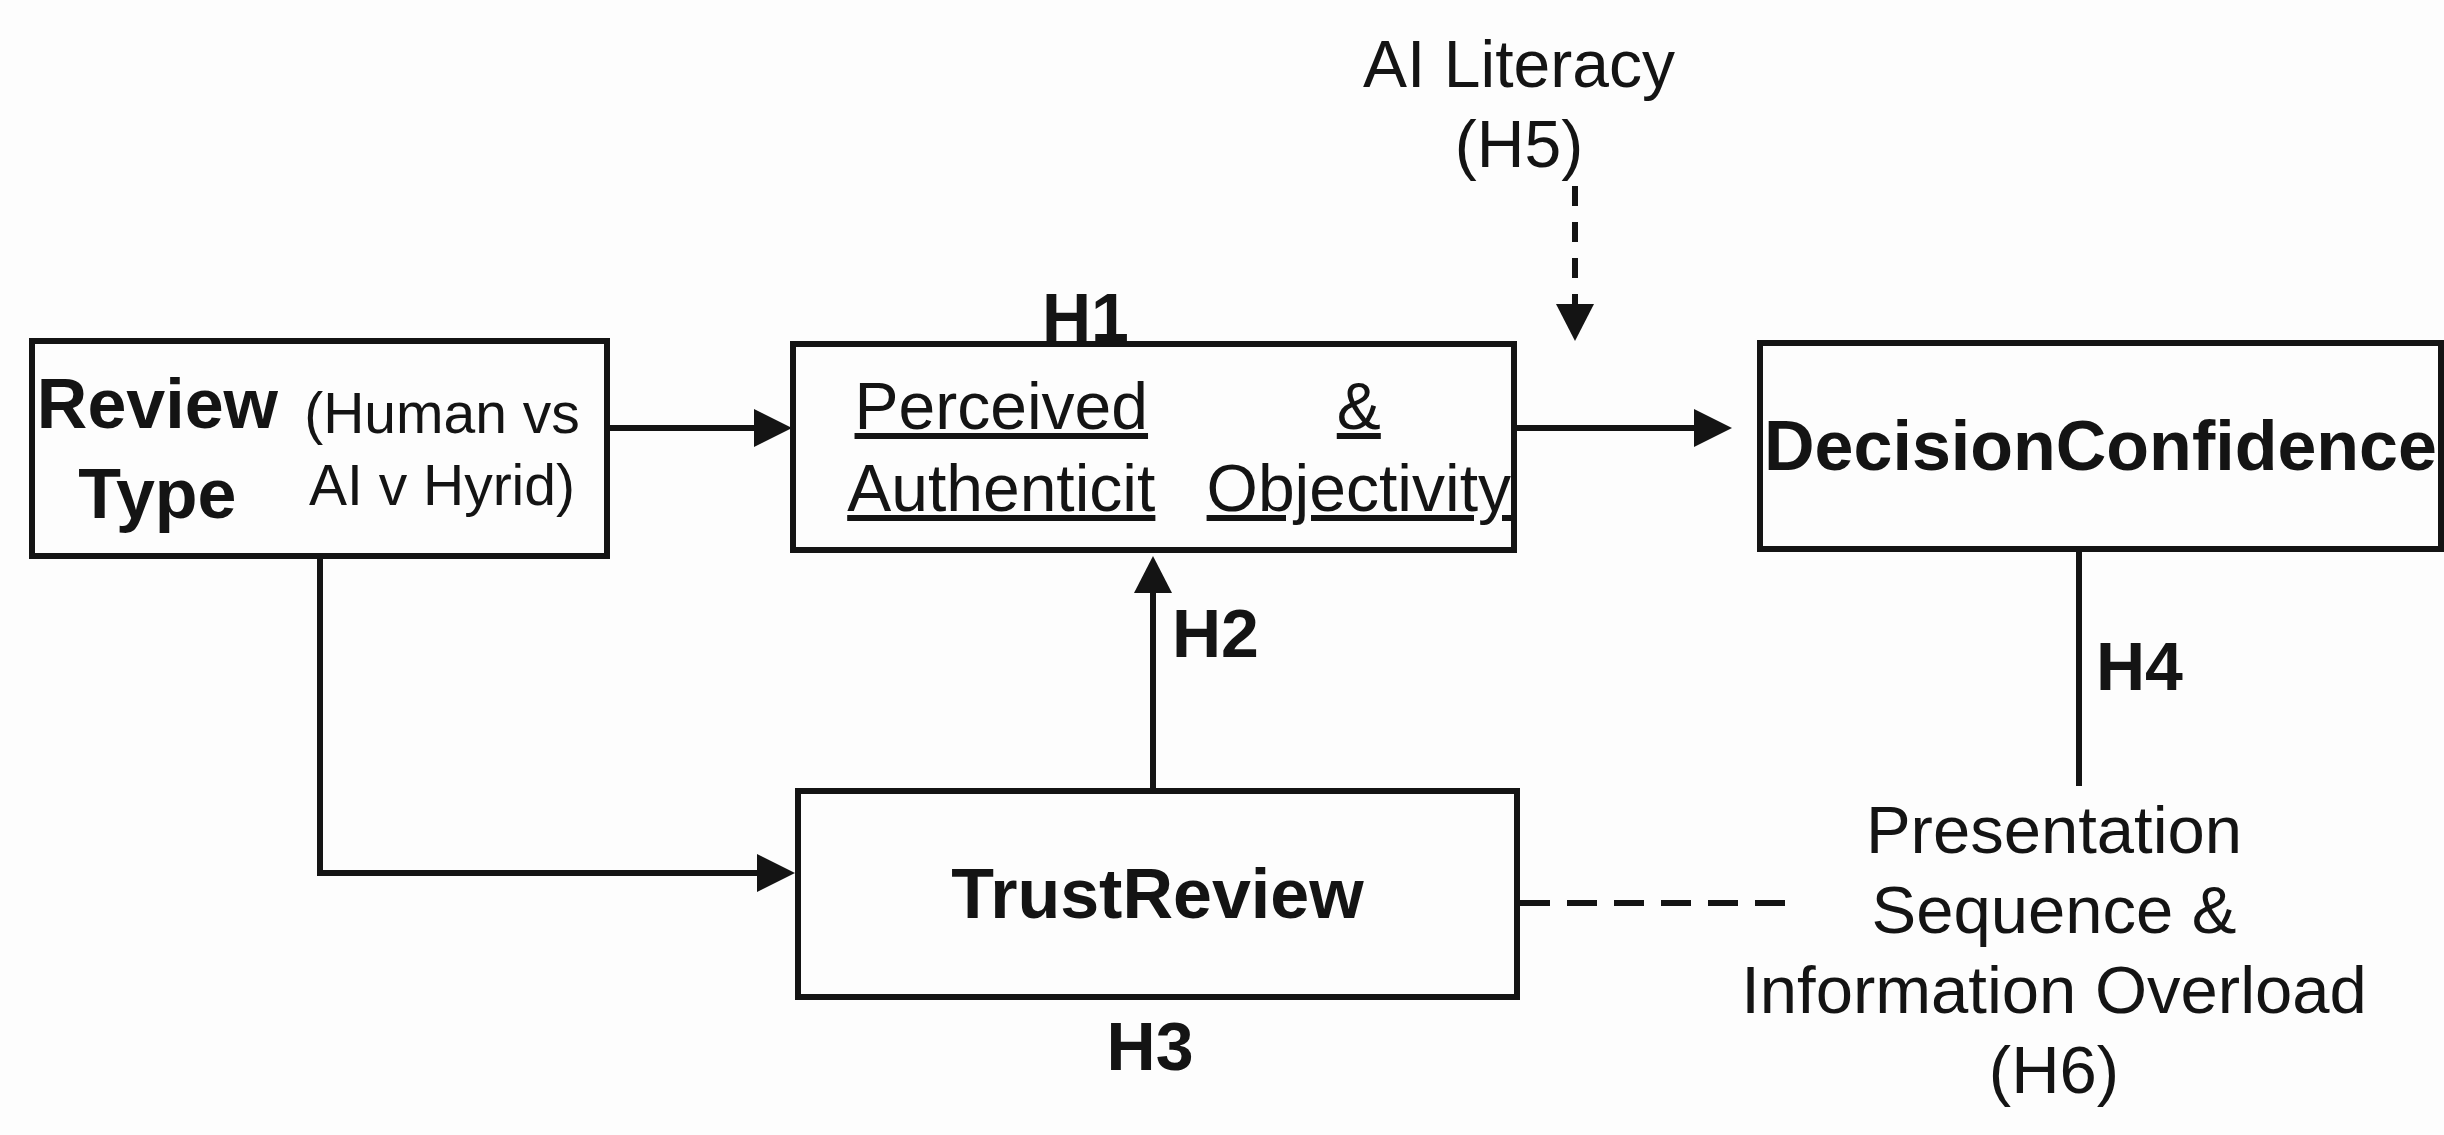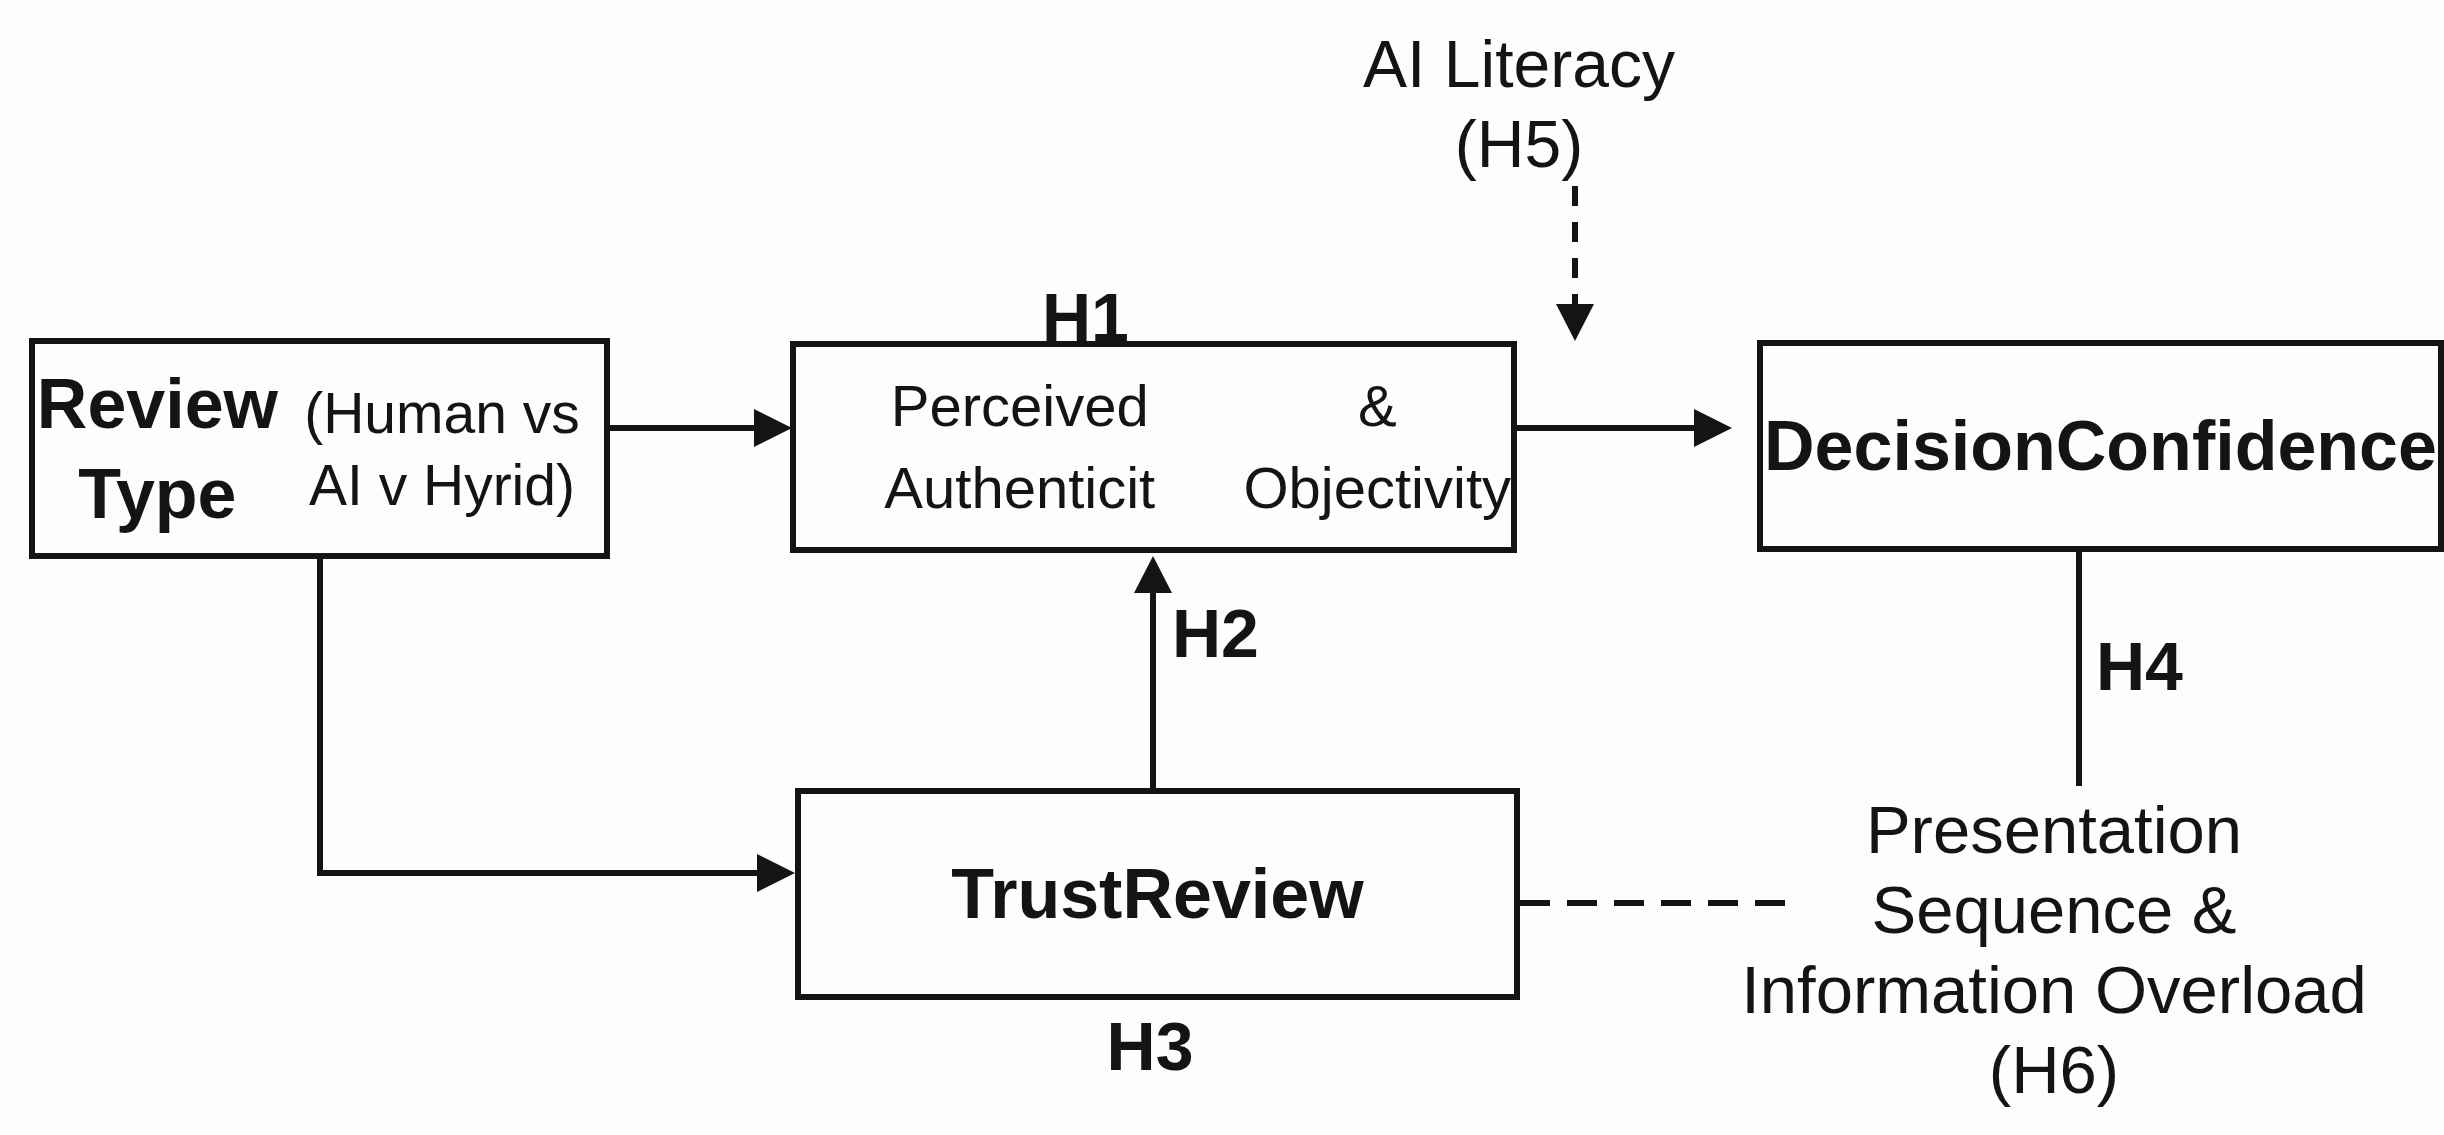--- a/index.html
+++ b/index.html
@@ -27,21 +27,21 @@
     background:var(--bg);
     display:flex;
     flex-direction:row;
     align-items:center;
     justify-content:center;
     text-align:center;
     line-height:1.2;
   }
   .node .title{ font-weight:bold; font-size:70px; line-height:90px; }
   .node .subtitle{ font-weight:normal; font-size:57px; line-height:72px; }
-  .node .plain{ font-weight:normal; font-size:58px; line-height:82px; }
+  .node .plain{ font-weight:normal; font-size:66px; line-height:82px;text-decoration:underline; }
   .node .boldline{ font-weight:bold; font-size:70px; line-height:88px; }
 
   #box-review-type   { left:29px;   top:338px; width:581px; height:221px; }
   #box-perceived     { left:790px;  top:341px; width:727px; height:212px; }
   #box-decision      { left:1732px; top:340px; width:687px; height:212px;margin-left:25px; }
   #box-review-trust  { left:795px;  top:788px; width:725px; height:212px; }
 
   
   .hline,.vline{ position:absolute; background:var(--ink); }
   .hline{ height:6px; }

